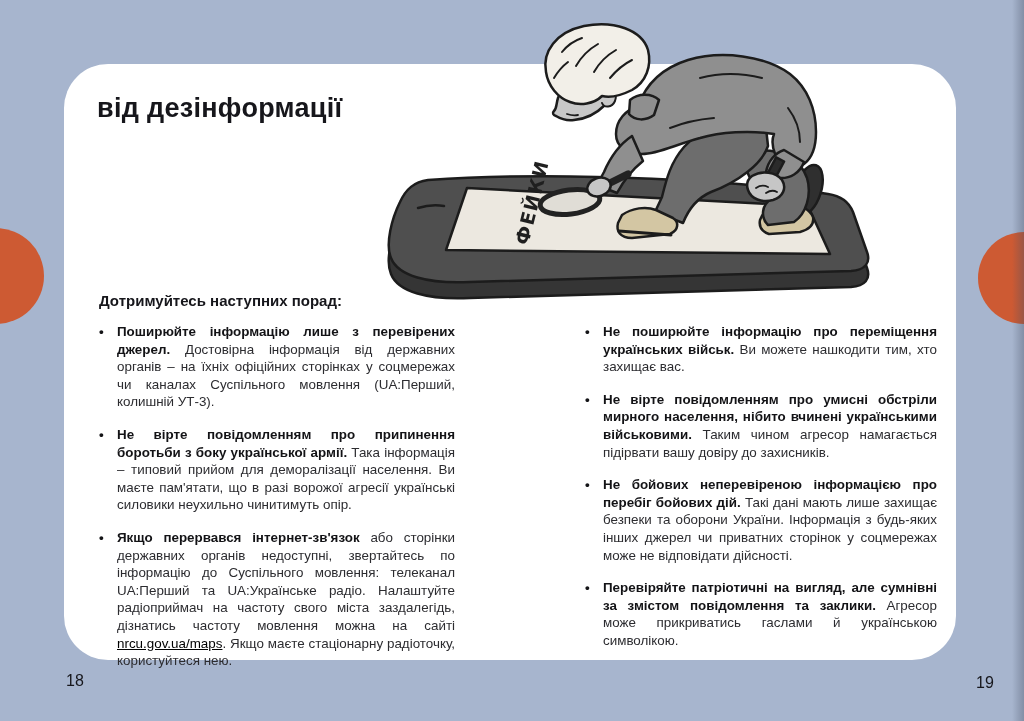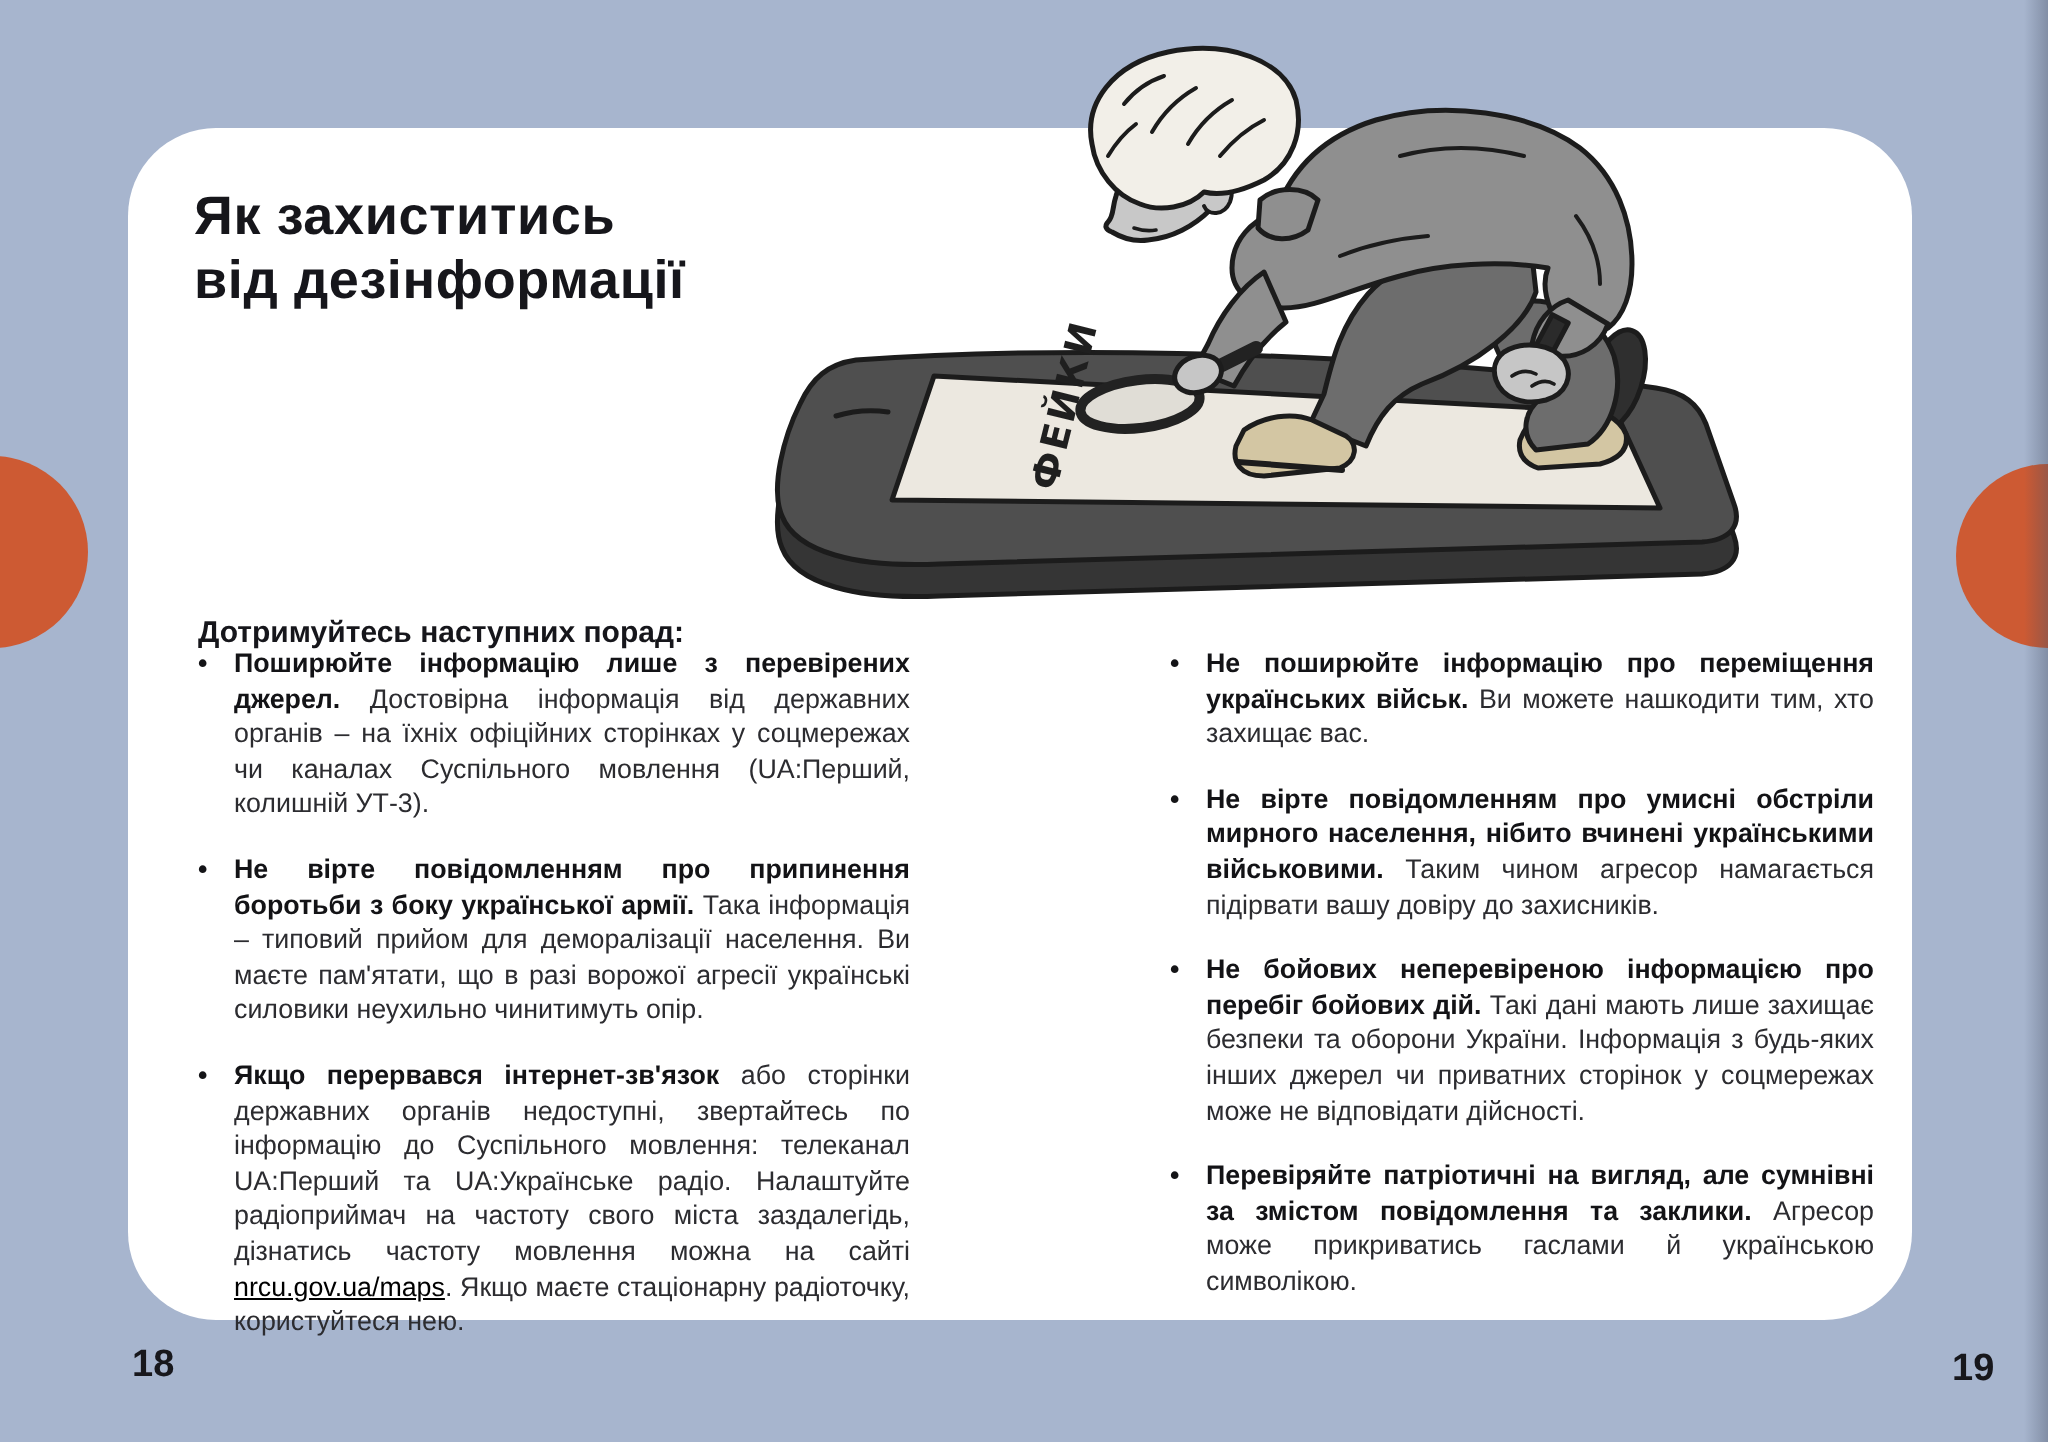--- a/index.html
+++ b/index.html
@@ -24,58 +24,57 @@
   .card {
     position:absolute; left:64px; top:64px; width:892px; height:596px;
     background:#ffffff; border-radius:44px; z-index:2;
   }
   .page-title {
     position:absolute; left:33px; top:28px;
     font-size:27px; font-weight:bold; line-height:32px;
     letter-spacing:0.3px; color:#16161b;
   }
   .tips-subtitle {
-    position:absolute; left:35px; top:244px;
+    position:absolute; left:35px; top:228px;
     font-size:15px; font-weight:bold; color:#16161b;
   }
   .tip-col { position:absolute; top:259px; list-style:none; }
   .tip-col.left  { left:35px;  width:356px; }
   .tip-col.right { left:521px; width:352px; }
   .tip-item {
     display:flex; margin-bottom:15px;
     font-size:13.4px; line-height:17.6px; color:#2c2c30;
   }
   .tip-item .marker {
     flex:0 0 18px; font-weight:bold; color:#141417; font-size:13.4px;
   }
   .tip-item .tip-text { flex:1; text-align:justify; }
   .tip-text b { color:#131316; }
   .tip-text a { color:#000000; text-decoration:underline; }
   .page-num {
     position:absolute; z-index:3;
-    font-size:19px; font-weight:bold; color:#17171c;
+    font-size:16px; font-weight:normal; color:#17171c;
   }
   .page-num.left  { left:66px;  top:672px; }
   .page-num.right { left:976px; top:674px; }
   .illustration {
     position:absolute; left:370px; top:12px; width:515px; height:295px;
     z-index:4;
   }
 </style>
 </head>
 <body>
 
 <div class="edge-shade"></div>
 <div class="deco-circle left"></div>
 <div class="deco-circle right"></div>
 
 <div class="card">
 
   <div class="page-title">
-    <div>Як захиститись</div>
     <div>від дезінформації</div>
   </div>
 
   <div class="tips-subtitle">Дотримуйтесь наступних порад:</div>
 
   <ul class="tip-col left">
     <li class="tip-item">
       <span class="marker">•</span>
       <div class="tip-text">
         <b>Поширюйте інформацію лише з перевірених джерел.</b>

